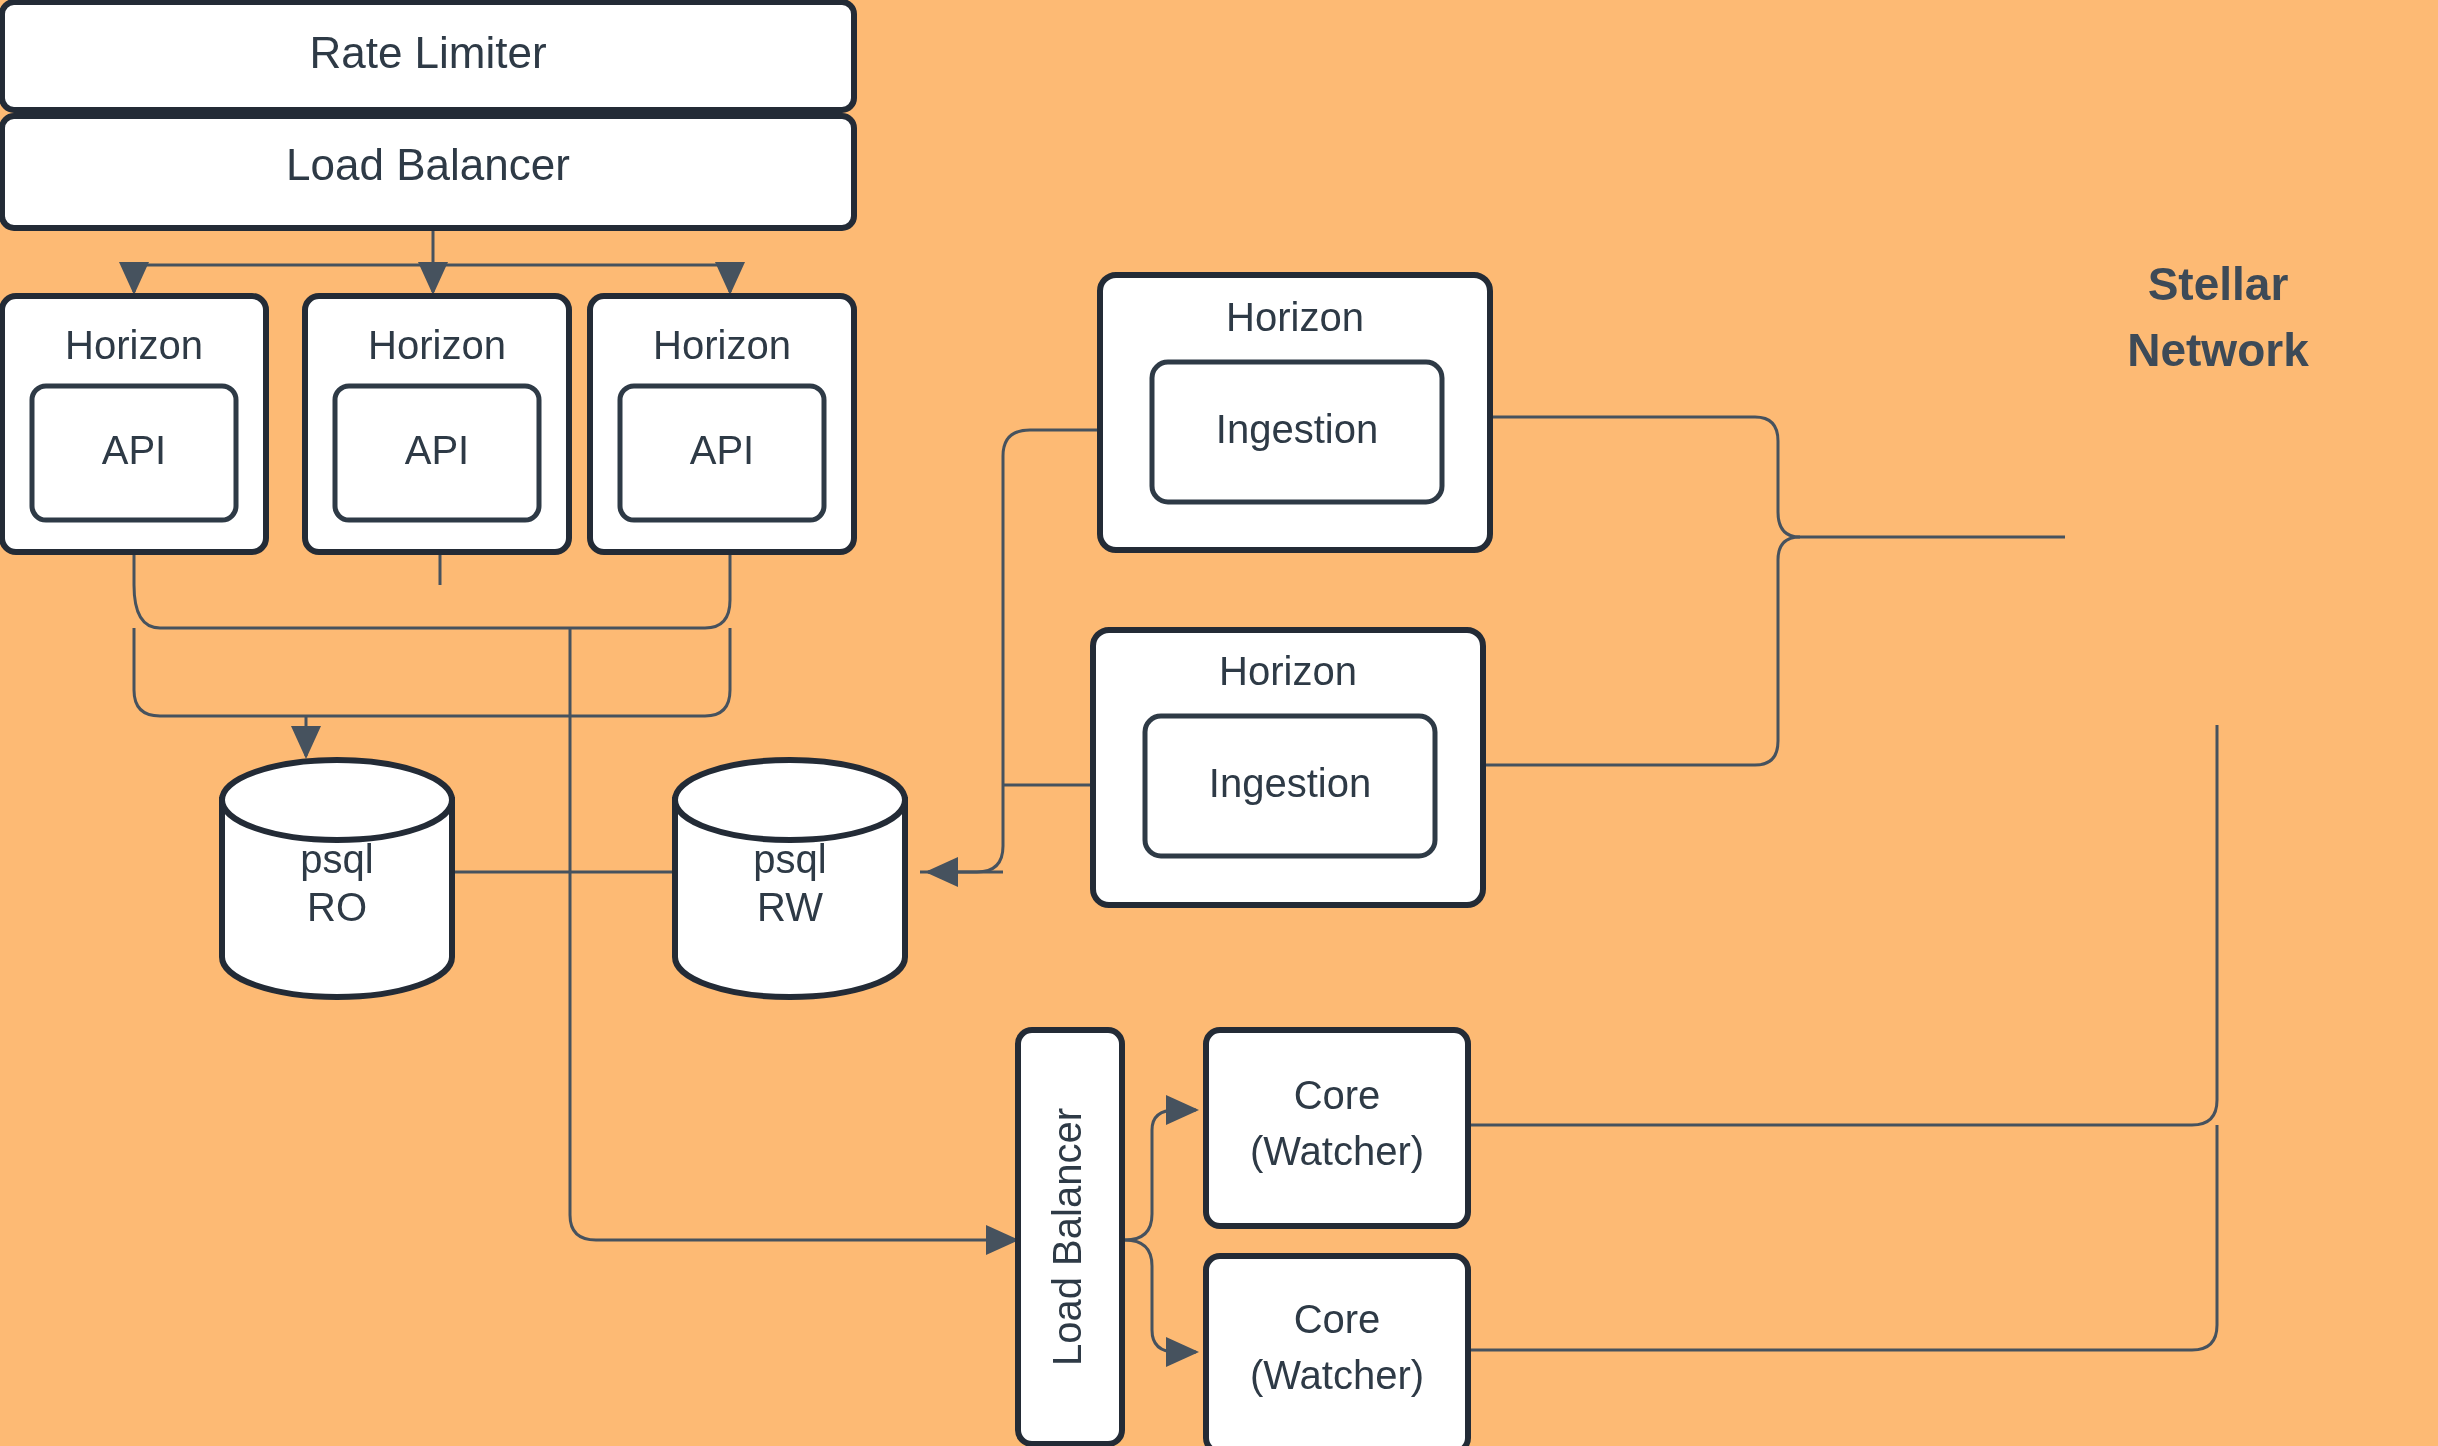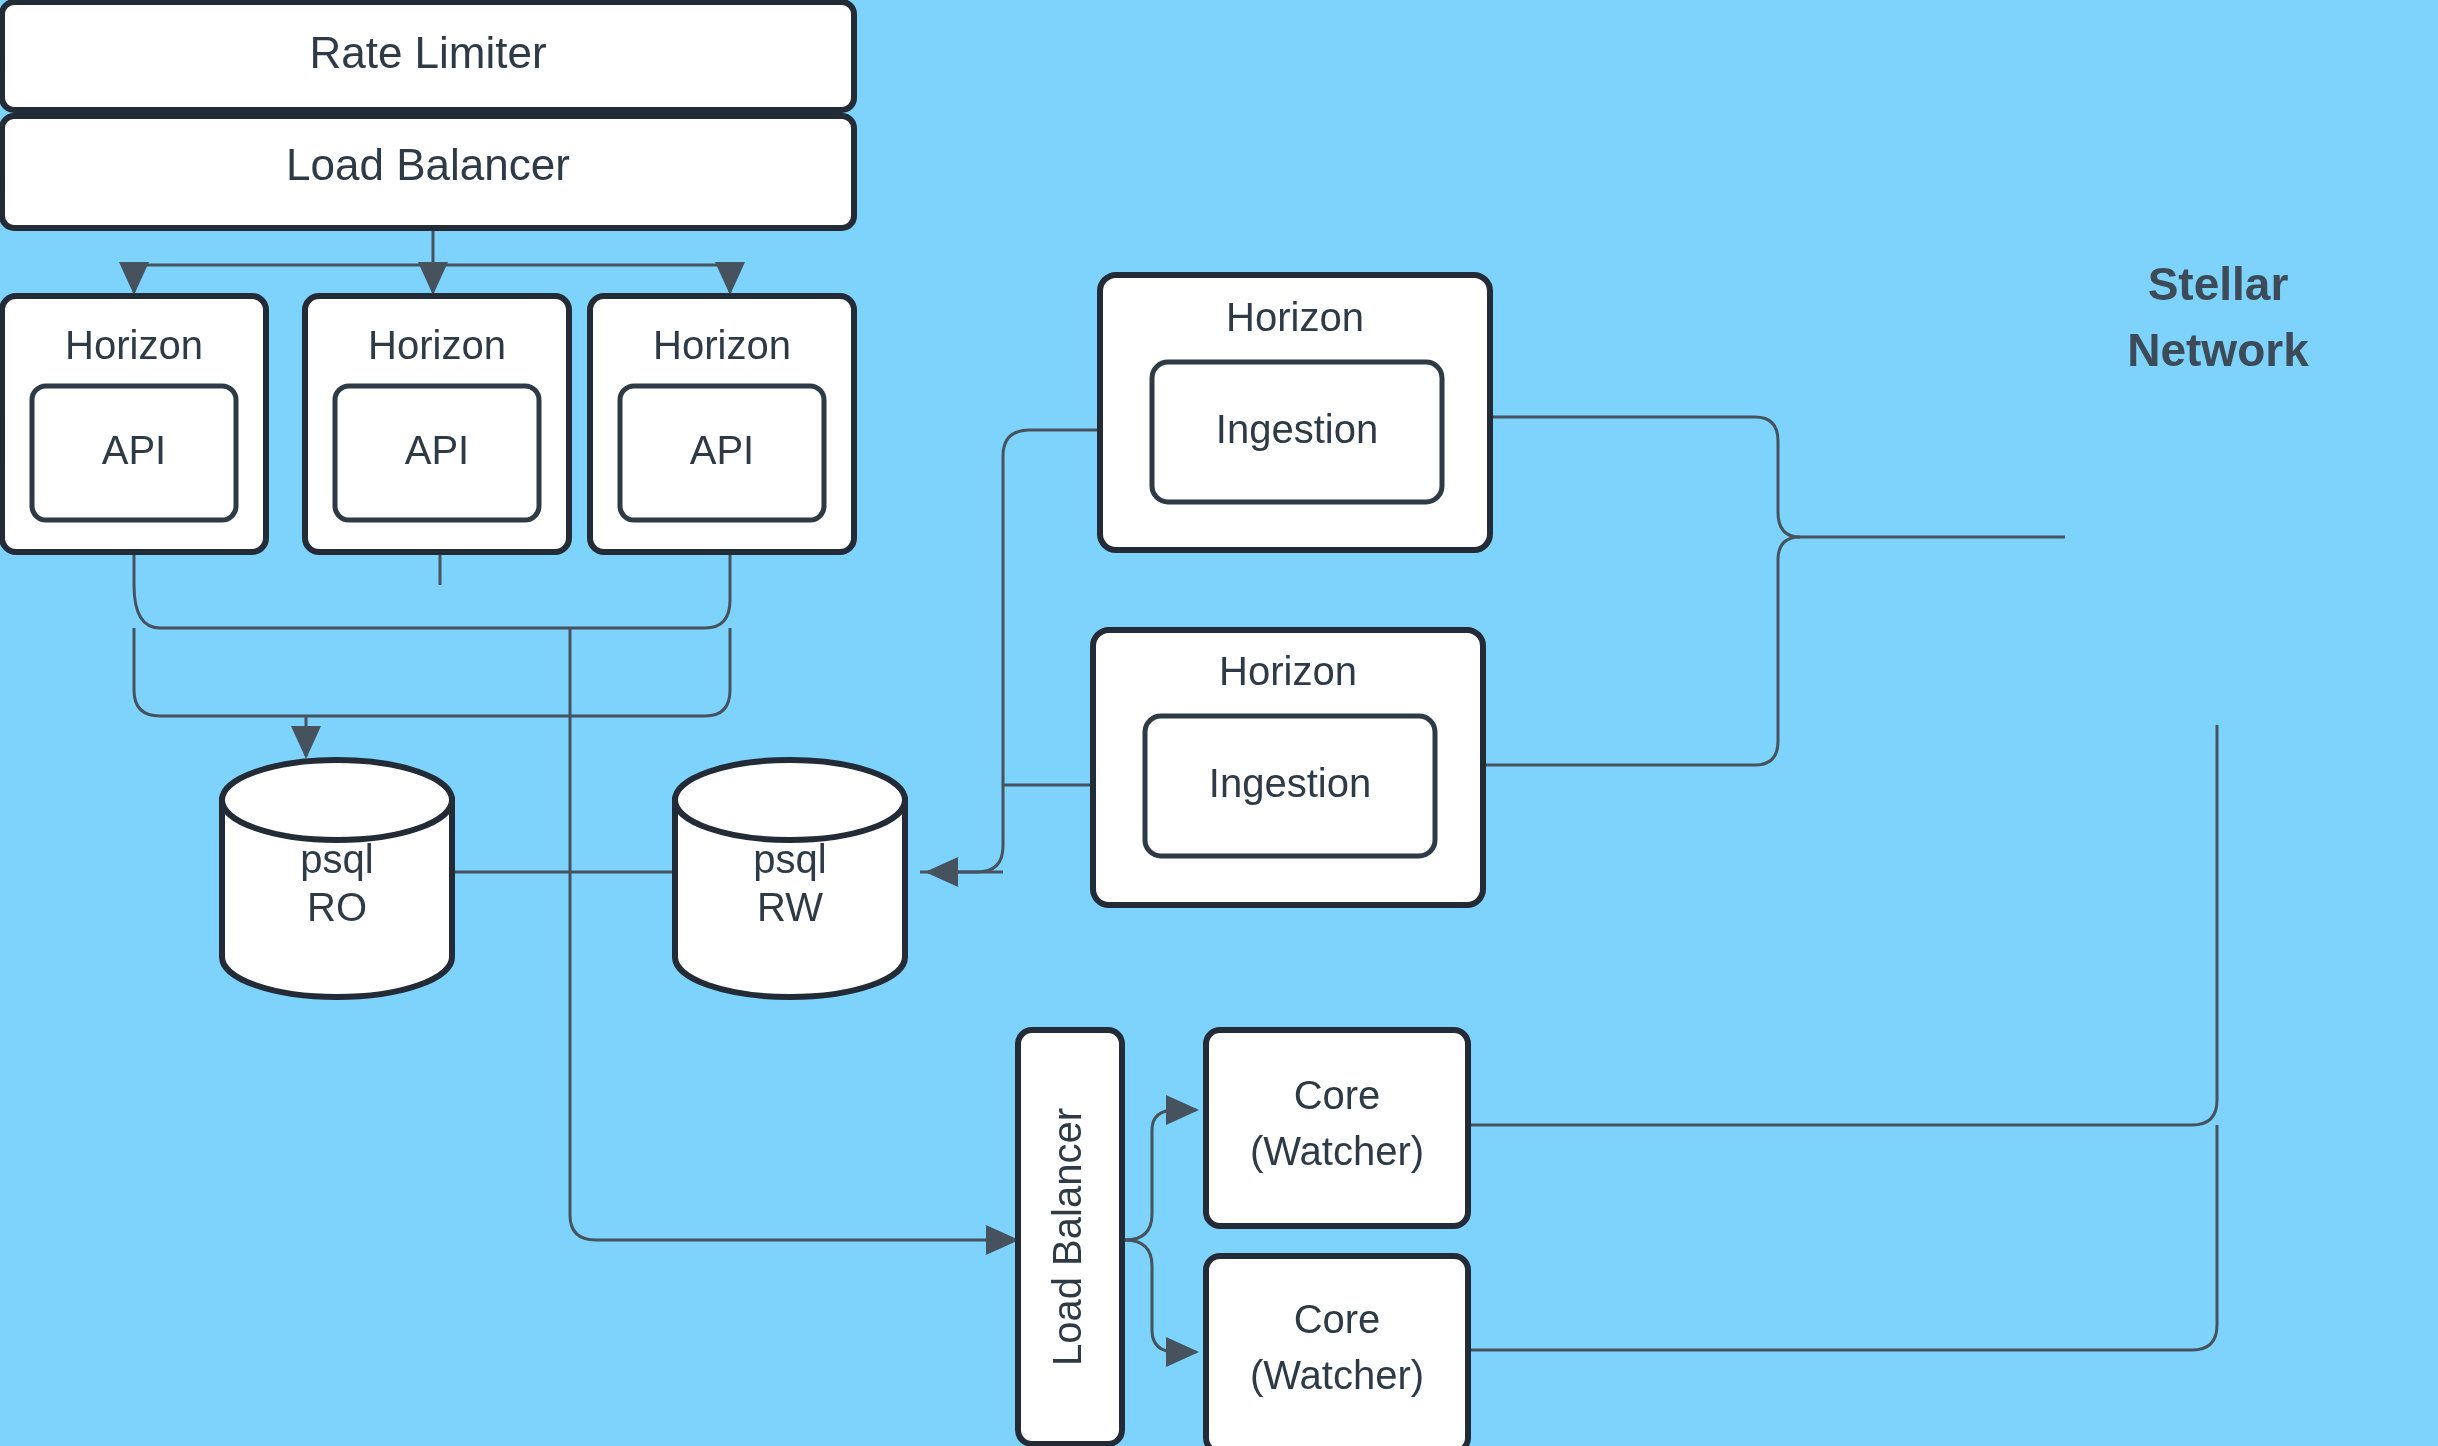--- a/index.html
+++ b/index.html
@@ -11,21 +11,21 @@
   body {
     width: 2438px;
     height: 1446px;
     overflow: hidden;
     font-family: "Liberation Sans", sans-serif;
   }
   #canvas {
     position: relative;
     width: 2438px;
     height: 1446px;
-    background: #7dd3fc;
+    background: #fdba74;
   }
   svg.layer {
     position: absolute;
     top: 0;
     left: 0;
     width: 2438px;
     height: 1446px;
   }
   .node-label {
     font-family: "Liberation Sans", sans-serif;

